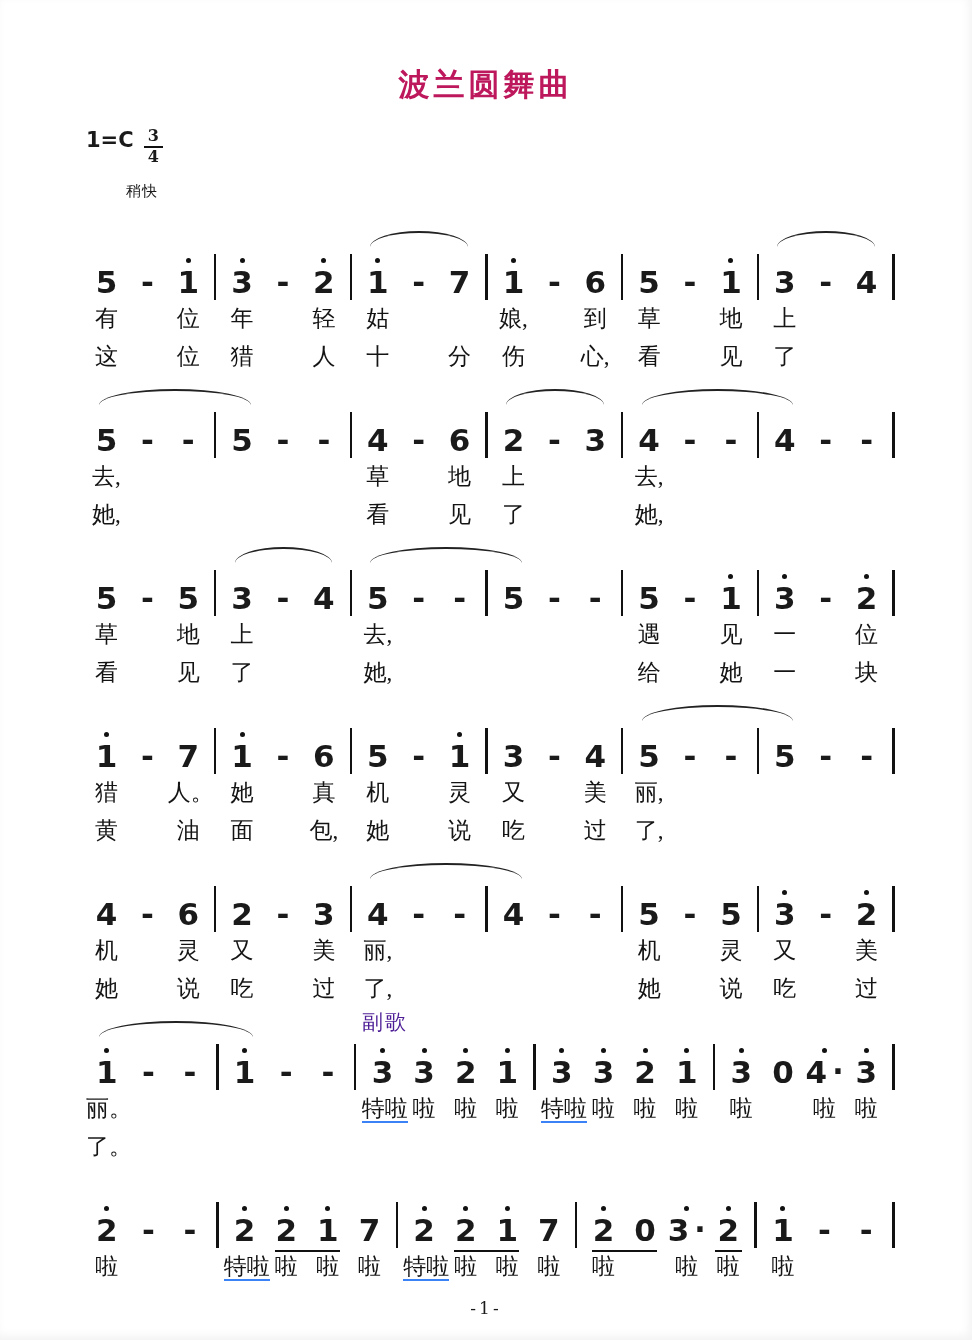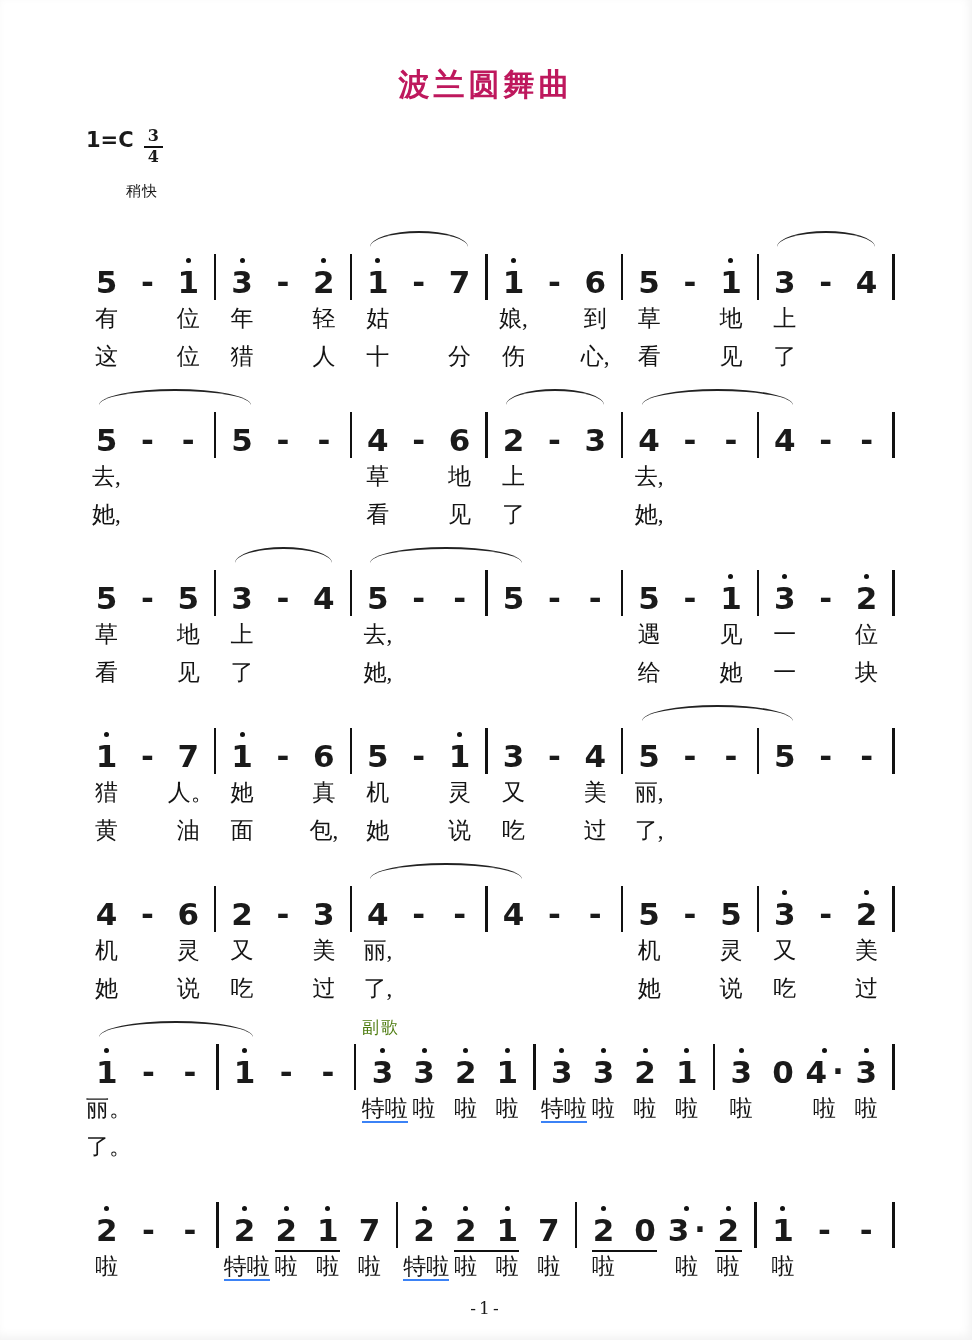--- a/index.html
+++ b/index.html
@@ -48,22 +48,22 @@
   .note-underline.uL { left:22%; right:-1px; }
   .note-underline.uR { left:-1px; right:22%; }
   .note-underline.uS { left:18%; right:18%; }
 
   .lyric-cell { height:38px; line-height:38px; text-align:center; font-size:23px;
                 white-space:nowrap; overflow:visible; color:#141414; }
   .lyr-u { border-bottom:2px solid #3b82f6; }
 
   .slur { position:absolute; top:13px; height:16px;
           border-top:2px solid #222; border-radius:50% / 100% 100% 0 0; }
-  .chorus-label { position:absolute; top:8px; font-size:17px; letter-spacing:2px;
-                  color:#4d7c0f; }
+  .chorus-label { position:absolute; top:0; font-size:21px; letter-spacing:2px;
+                  color:#4c1d95; }
   .page-number { text-align:center; font-size:17px; letter-spacing:3px; margin-top:10px;
                  font-family:"DejaVu Serif", serif; }
 </style>
 </head>
 <body>
 
 <div class="page">
   <div class="title">波兰圆舞曲</div>
 
   <div class="meta">

